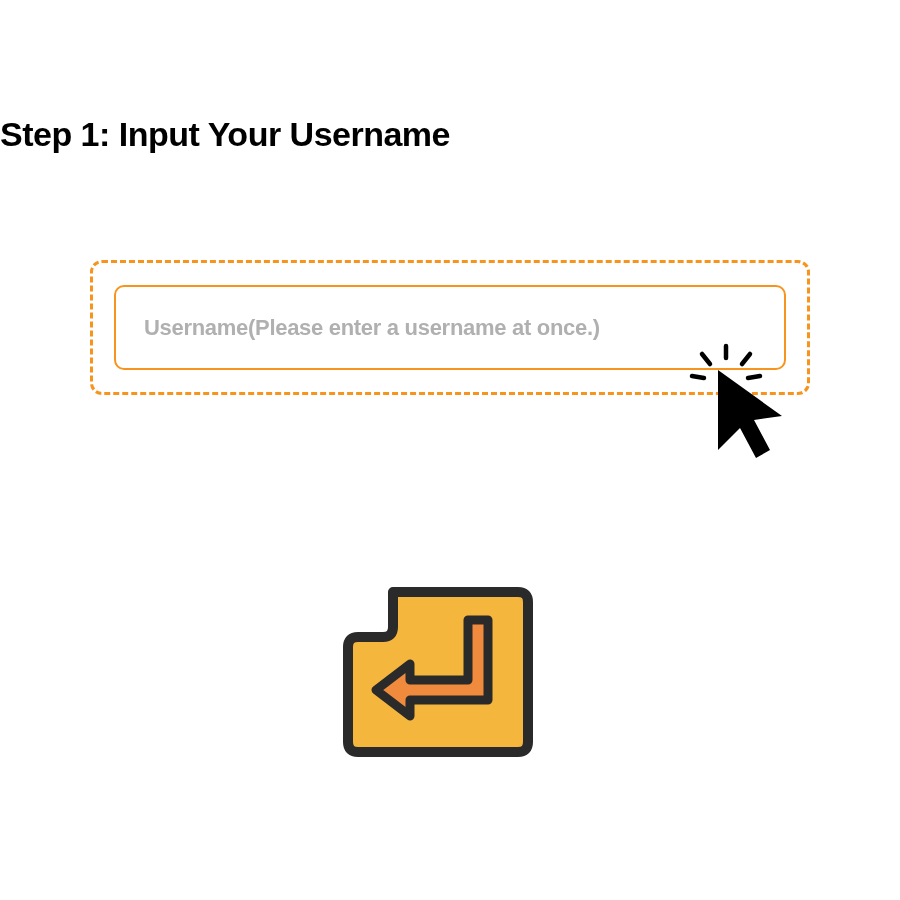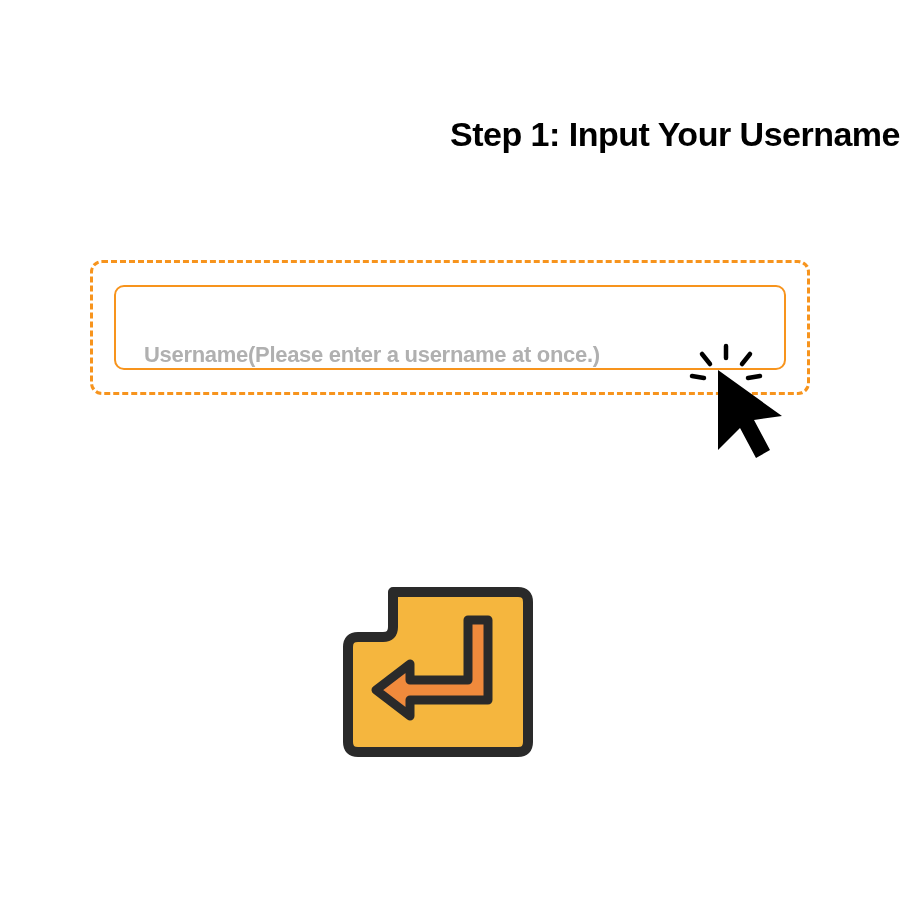--- a/index.html
+++ b/index.html
@@ -12,21 +12,21 @@
       height: 900px;
       background: #ffffff;
       font-family: -apple-system, BlinkMacSystemFont, "Segoe UI", Arial, sans-serif;
       position: relative;
     }
     .heading {
       position: absolute;
       top: 115px;
       left: 0;
       right: 0;
-      text-align: right;
+      text-align: left;
       font-size: 34px;
       font-weight: 700;
       color: #000000;
       letter-spacing: -0.5px;
     }
     .dashed-frame {
       position: absolute;
       top: 260px;
       left: 90px;
       width: 720px;
@@ -36,21 +36,21 @@
     }
     .input-wrap {
       position: absolute;
       top: 285px;
       left: 114px;
       width: 672px;
       height: 85px;
       border: 2.5px solid #f7941d;
       border-radius: 10px;
       display: flex;
-      align-items: flex-end;
+      align-items: center;
       padding-left: 28px;
       background: #ffffff;
     }
     .placeholder-text {
       font-size: 22px;
       font-weight: 600;
       color: #b0b0b0;
       letter-spacing: -0.3px;
     }
     .cursor-overlay {

